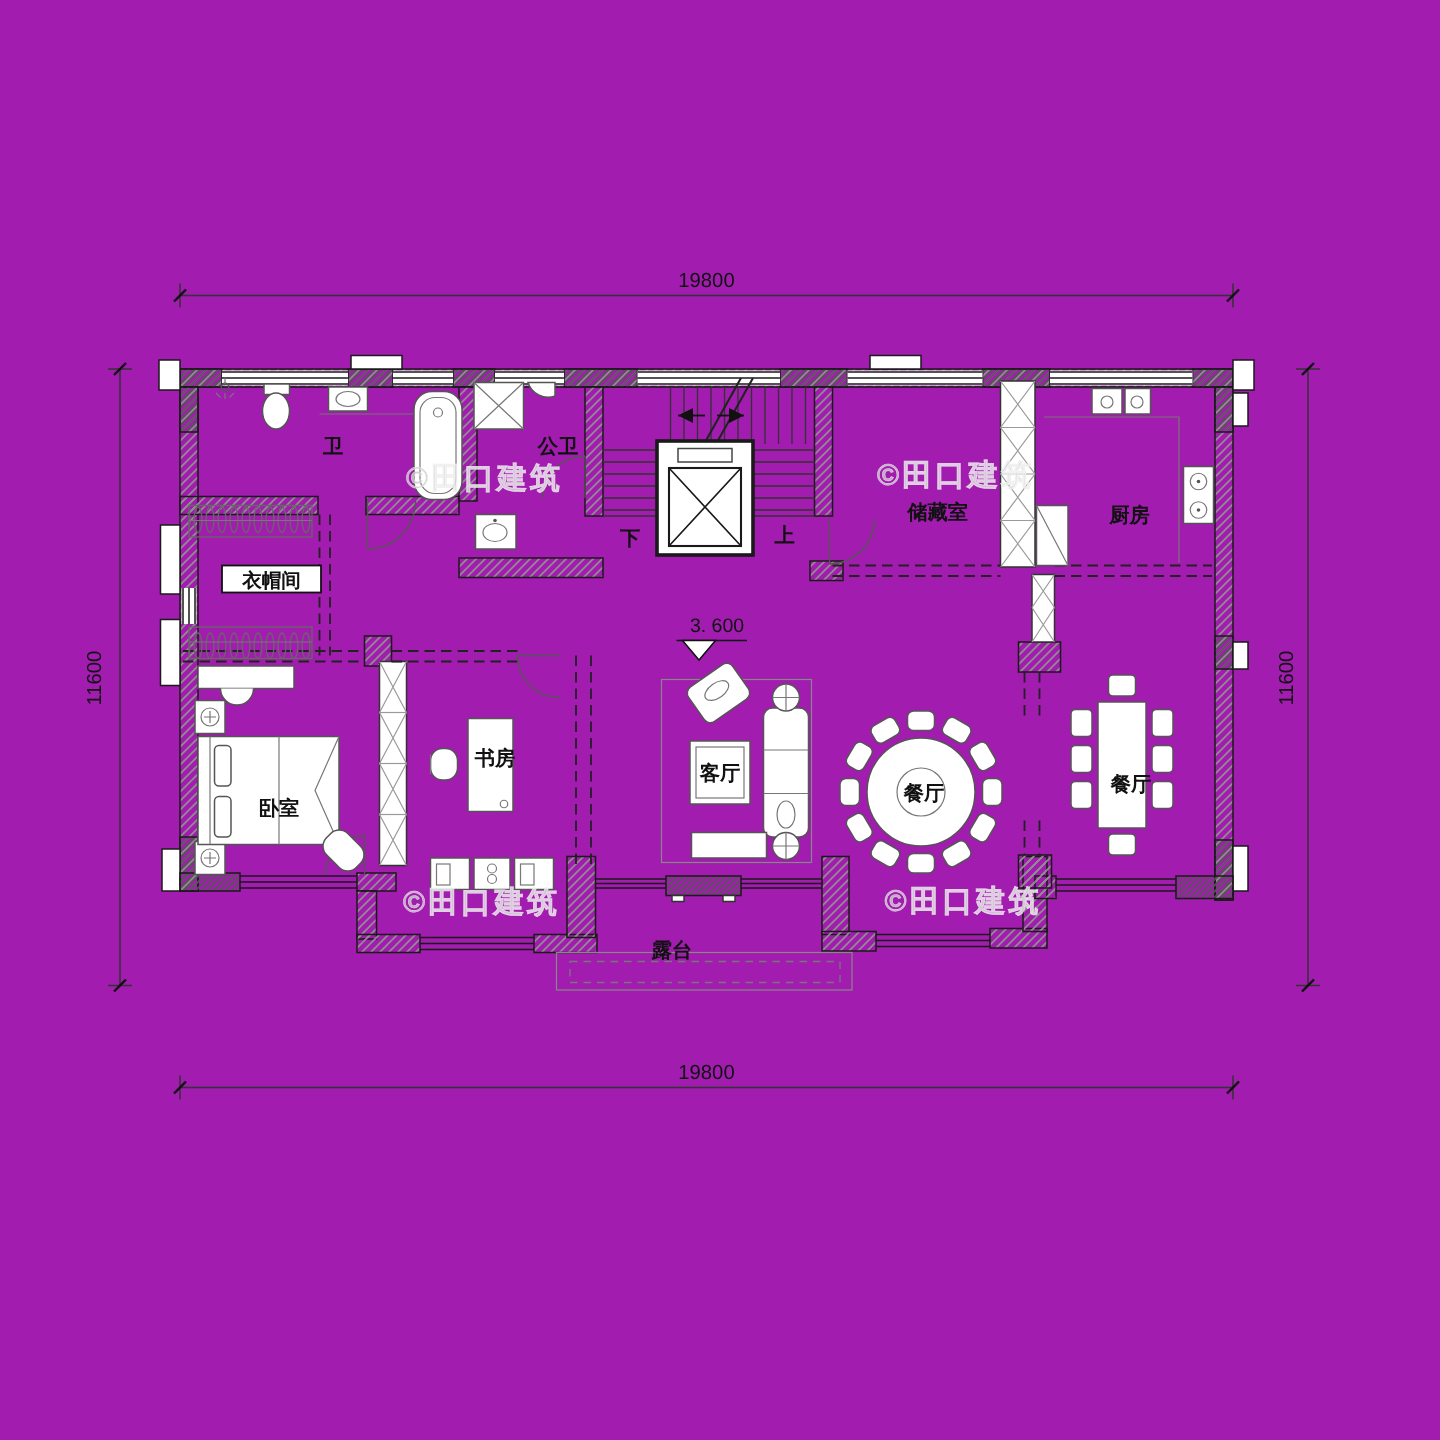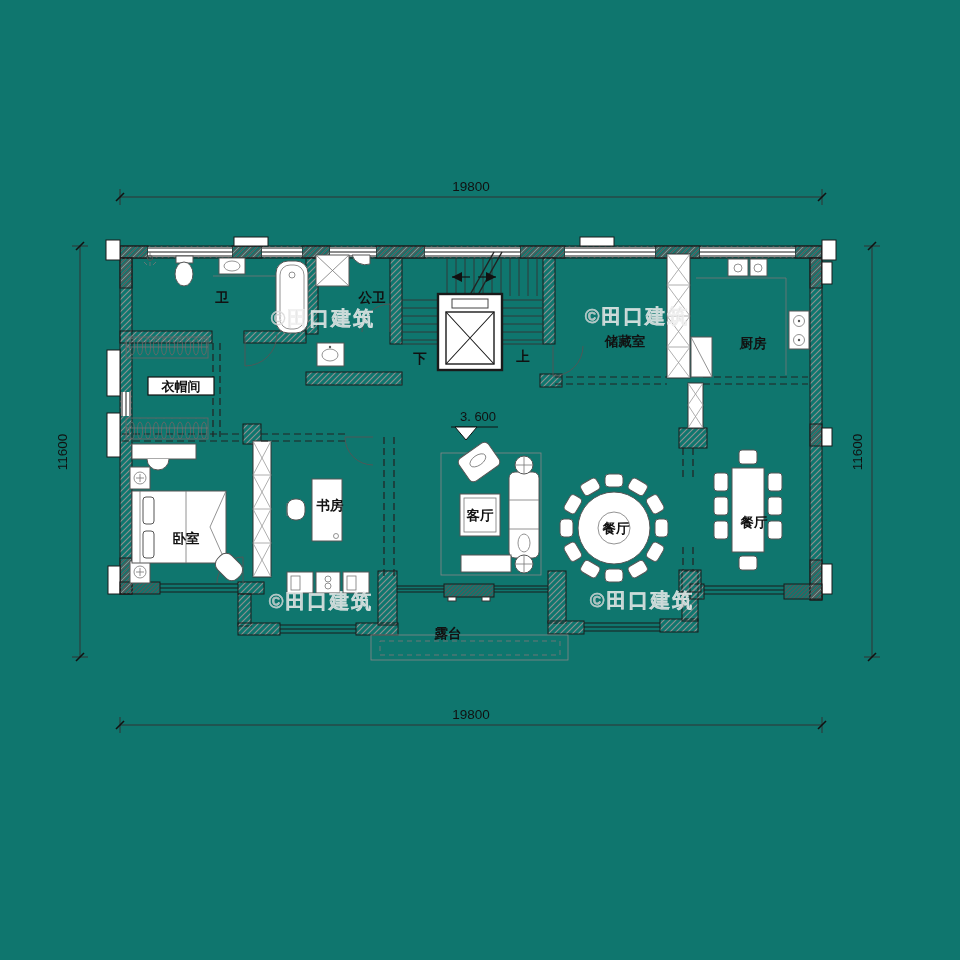--- a/index.html
+++ b/index.html
@@ -1,16 +1,16 @@
 <!DOCTYPE html>
 <html><head>
 <meta charset="utf-8">
 <style>
   html,body{margin:0;padding:0;background:#fff;width:960px;height:960px;overflow:hidden;}
-  #plan-root{position:relative;width:960px;height:960px;background:#0f766e;
+  #plan-root{position:relative;width:960px;height:960px;background:#a21caf;
     font-family:"Liberation Sans","DejaVu Sans",sans-serif;}
   svg{display:block}
   .w{fill:url(#hatch);stroke:#1a1a1a;stroke-width:1;}
   .wc{fill:url(#hatchD);stroke:#1a1a1a;stroke-width:1;}
   .winline{stroke:#1a1a1a;stroke-width:1;fill:none;}
   .thin{stroke:#888;stroke-width:.8;fill:none;}
   .furn{stroke:#555;stroke-width:1;fill:#fff;}
   .furn2{stroke:#777;stroke-width:.8;fill:none;}
   .xline{stroke:#9a9a9a;stroke-width:.8;fill:none;}
   .dash{stroke:#222;stroke-width:1.2;fill:none;stroke-dasharray:7 4;}

